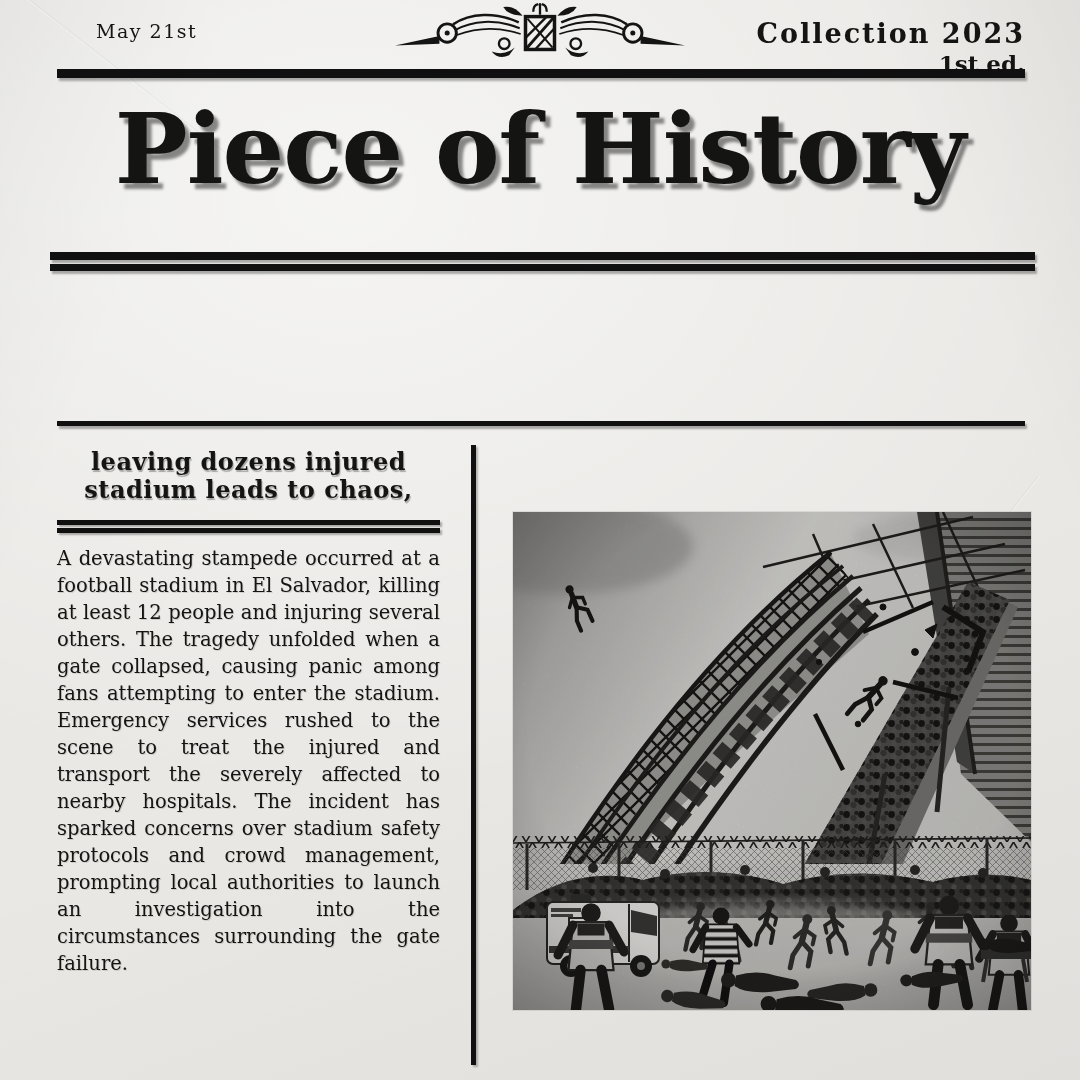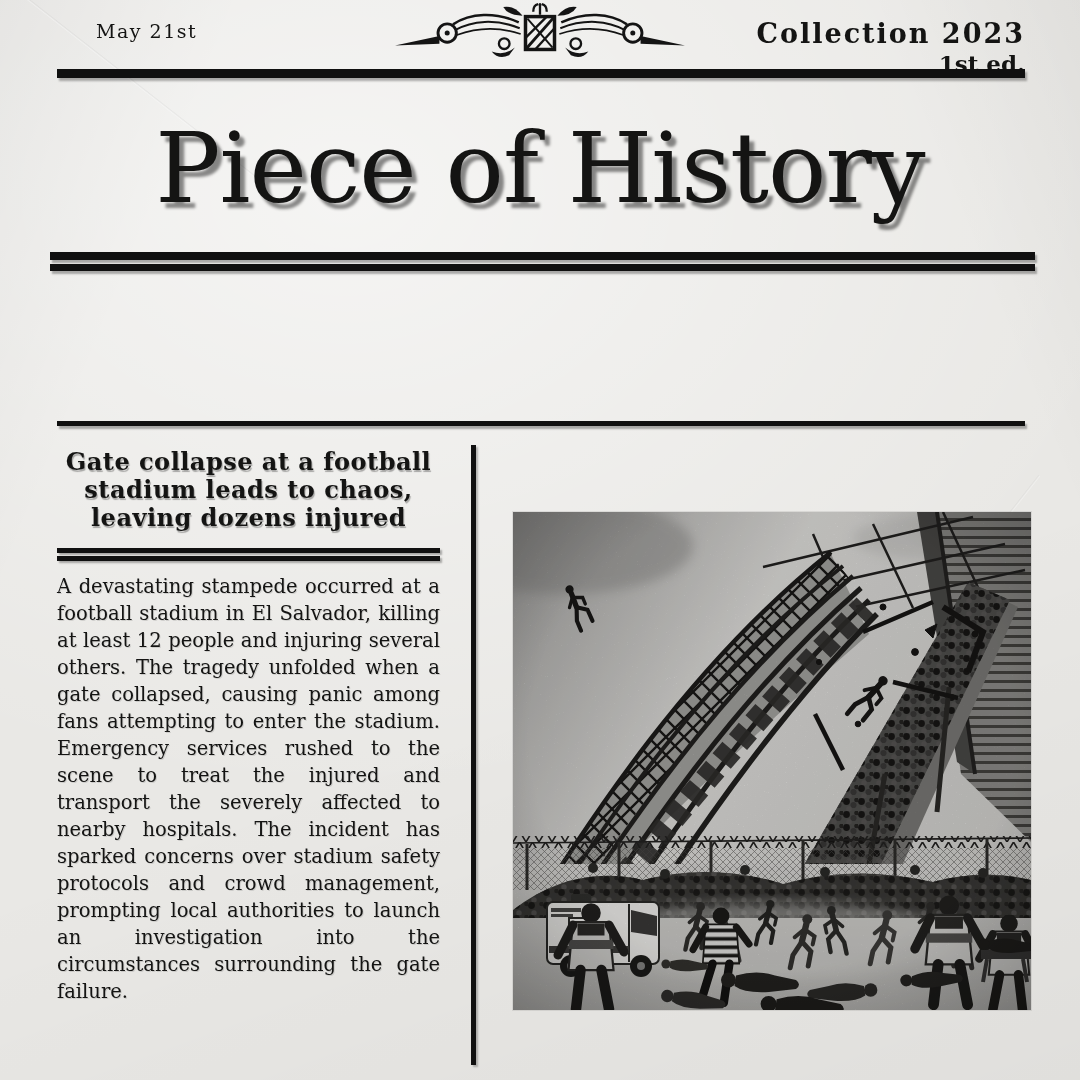--- a/index.html
+++ b/index.html
@@ -28,22 +28,22 @@
   .ornament { position:absolute; left:50%; top:2px; transform:translateX(-50%); }
 
   .rule { position:absolute; left:57px; right:55px; background:#101010;
     box-shadow:2px 3px 2px rgba(0,0,0,.3); }
   .rule-top { top:69px; height:9px; }
   .rule-mid-a { top:252px; height:8px; left:50px; right:45px; }
   .rule-mid-b { top:264px; height:7px; left:50px; right:45px; }
   .rule-headline { top:421px; height:5px; }
 
   .masthead { position:absolute; top:92px; width:100%; text-align:center;
-    font-size:97px; font-weight:normal; letter-spacing:-1px; white-space:nowrap;
-    text-shadow:5px 6px 3px rgba(0,0,0,.45);margin-top:20px; }
+    font-size:97px; font-weight:bold; letter-spacing:-1px; white-space:nowrap;
+    text-shadow:5px 6px 3px rgba(0,0,0,.45); }
 
   .headline { position:absolute; top:297px; width:100%; text-align:center;
     font-family:"Liberation Serif", serif; font-size:41px; line-height:1.04;
     letter-spacing:4px; text-shadow:2px 3px 2px rgba(0,0,0,.35); }
   .headline .hl-line { white-space:nowrap; }
 
   .left-col { position:absolute; left:57px; top:448px; width:383px; }
   .subhead { text-align:center; font-weight:bold; font-size:24px; line-height:1.17;
     letter-spacing:.5px; text-shadow:1px 2px 1px rgba(0,0,0,.3); }
   .subhead div { white-space:nowrap; }
@@ -108,23 +108,22 @@
   <div class="masthead">Piece of History</div>
 
   <div class="rule rule-mid-a"></div>
   <div class="rule rule-mid-b"></div>
 
 
   <div class="rule rule-headline"></div>
 
   <div class="left-col">
     <div class="subhead">
-      <div>Gate collapse at a football</div>
+      <div>leaving dozens injured</div>
       <div>stadium leads to chaos,</div>
-      <div>leaving dozens injured</div>
     </div>
     <div class="subhead-rule-a"></div>
     <div class="subhead-rule-b"></div>
     <p class="body-text">A devastating stampede occurred at a football stadium in El Salvador, killing at least 12 people and injuring several others. The tragedy unfolded when a gate collapsed, causing panic among fans attempting to enter the stadium. Emergency services rushed to the scene to treat the injured and transport the severely affected to nearby hospitals. The incident has sparked concerns over stadium safety protocols and crowd management, prompting local authorities to launch an investigation into the circumstances surrounding the gate failure.</p>
   </div>
 
   <div class="v-divider"></div>
 
   <svg class="photo" viewBox="0 0 518 498" preserveAspectRatio="none" role="img" aria-label="Black-and-white photo of a stadium gate collapse: curved stadium facade, fallen ramp with tumbling crowd, ambulance, rescuers in reflective vests and victims lying on the ground behind a barbed-wire fence">
     <defs>

